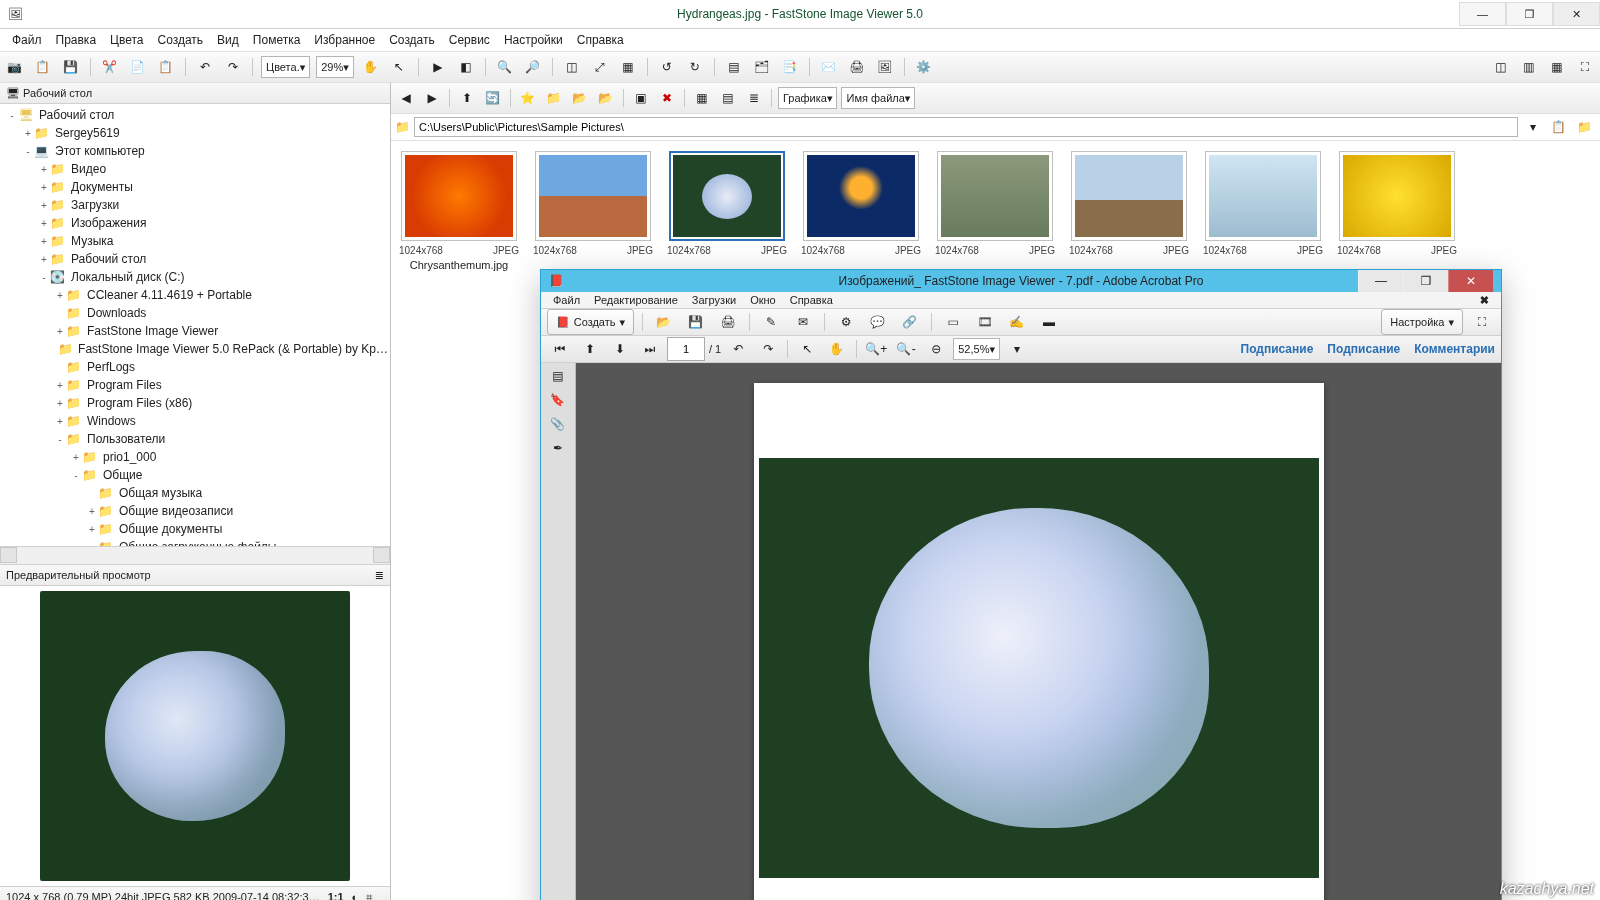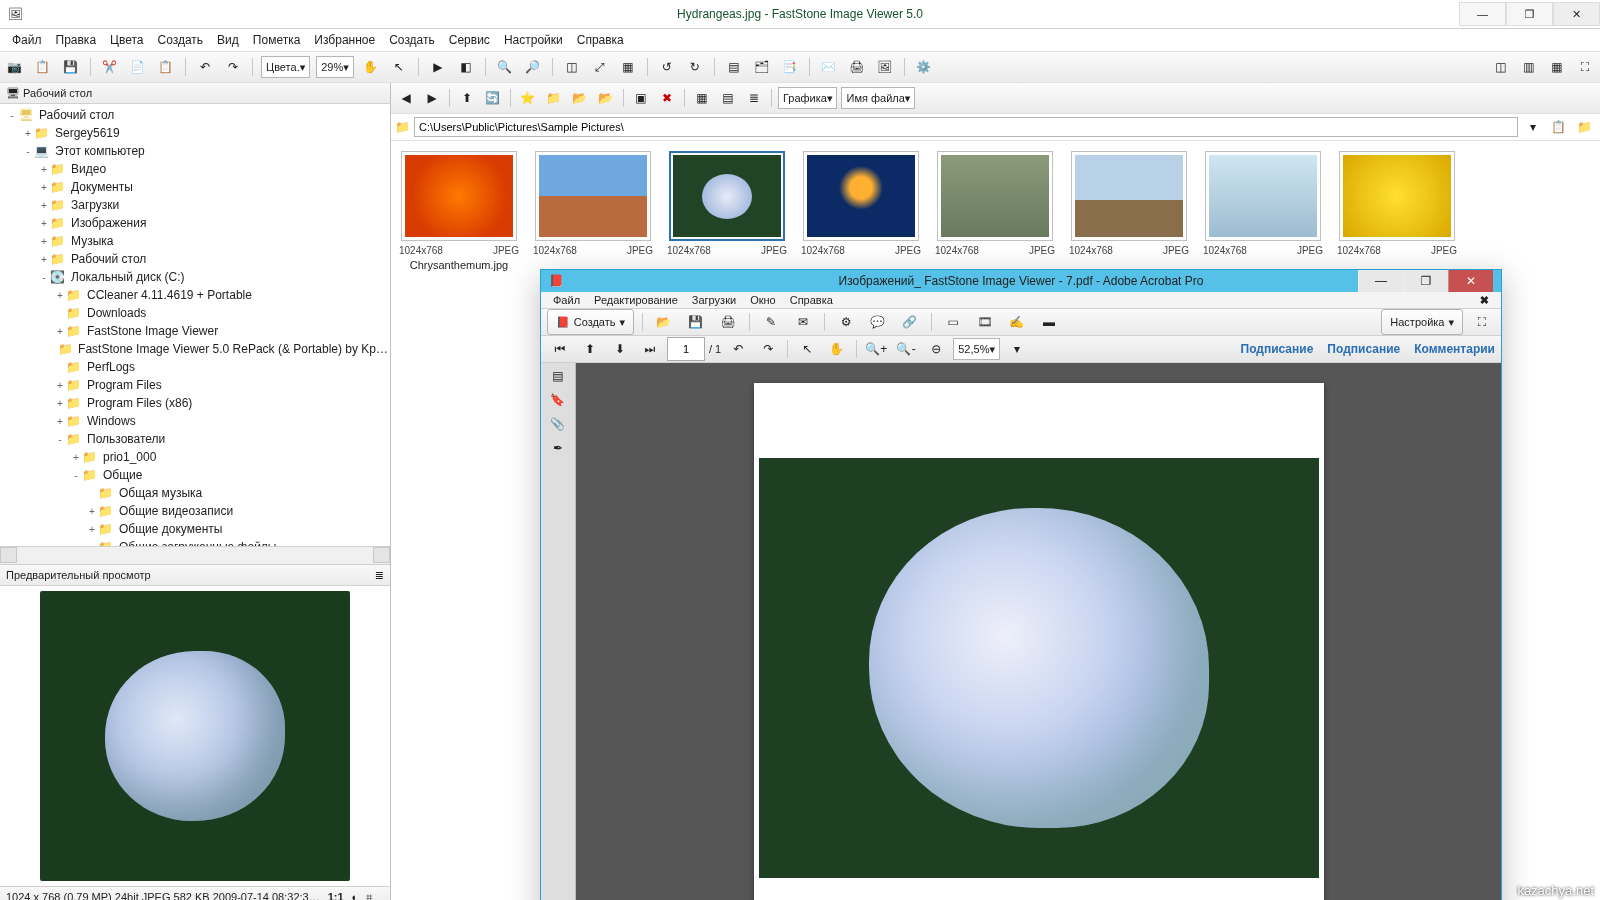--- a/index.html
+++ b/index.html
@@ -56,21 +56,21 @@
 .acro-tb2{height:30px;display:flex;align-items:center;padding:0 6px;gap:4px;border-bottom:1px solid #d0d0d0;background:linear-gradient(#f6f6f6,#e6e6e6)}
 .abtn{width:24px;height:24px;border:1px solid transparent;border-radius:3px;display:inline-flex;align-items:center;justify-content:center}
 .acreate{height:24px;border:1px solid #b5b5b5;border-radius:3px;background:linear-gradient(#fff,#eee);display:inline-flex;align-items:center;padding:0 8px;font-size:11px;gap:4px}
 .acro-right-links{margin-left:auto;display:flex;gap:14px;font-size:12px;color:#2a6fb5;font-weight:600}
 .acro-body{flex:1;display:flex;background:#555}
 .acro-nav{width:34px;background:#dedede;display:flex;flex-direction:column;align-items:center;padding-top:6px;gap:10px;border-right:1px solid #bbb}
 .acro-canvas{flex:1;display:flex;align-items:flex-start;justify-content:center;padding:20px;overflow:hidden;background:#565656}
 .page{width:570px;height:570px;background:#fff;box-shadow:0 2px 6px rgba(0,0,0,.4);display:flex;align-items:center;justify-content:center}
 .page .pic{width:560px;height:420px;background:#1e3f22;display:flex;align-items:center;justify-content:center}
 .page .pic .bloom{width:340px;height:320px;background:radial-gradient(circle at 40% 40%,#eef0fa,#c8d4f0 35%,#98b0de 70%);border-radius:48% 50% 45% 50%;box-shadow:inset -30px -30px 60px rgba(110,160,90,0.3)}
-.watermark{position:absolute;right:6px;bottom:2px;font-size:13px;color:#fff;text-shadow:0 0 3px #000;pointer-events:none}
+.watermark{position:absolute;right:6px;bottom:2px;font-size:16px;color:#fff;text-shadow:0 0 3px #000;font-style:italic;pointer-events:none}
 .pn{height:20px;width:32px;border:1px solid #aaa;text-align:center;font-size:11px}
 </style>
 </head>
 <body>
 
 <div class="titlebar">
   <span style="width:8px"></span>
   <span>🖼</span>
   <span class="title">Hydrangeas.jpg  -  FastStone Image Viewer 5.0</span>
   <div class="winbtns">

